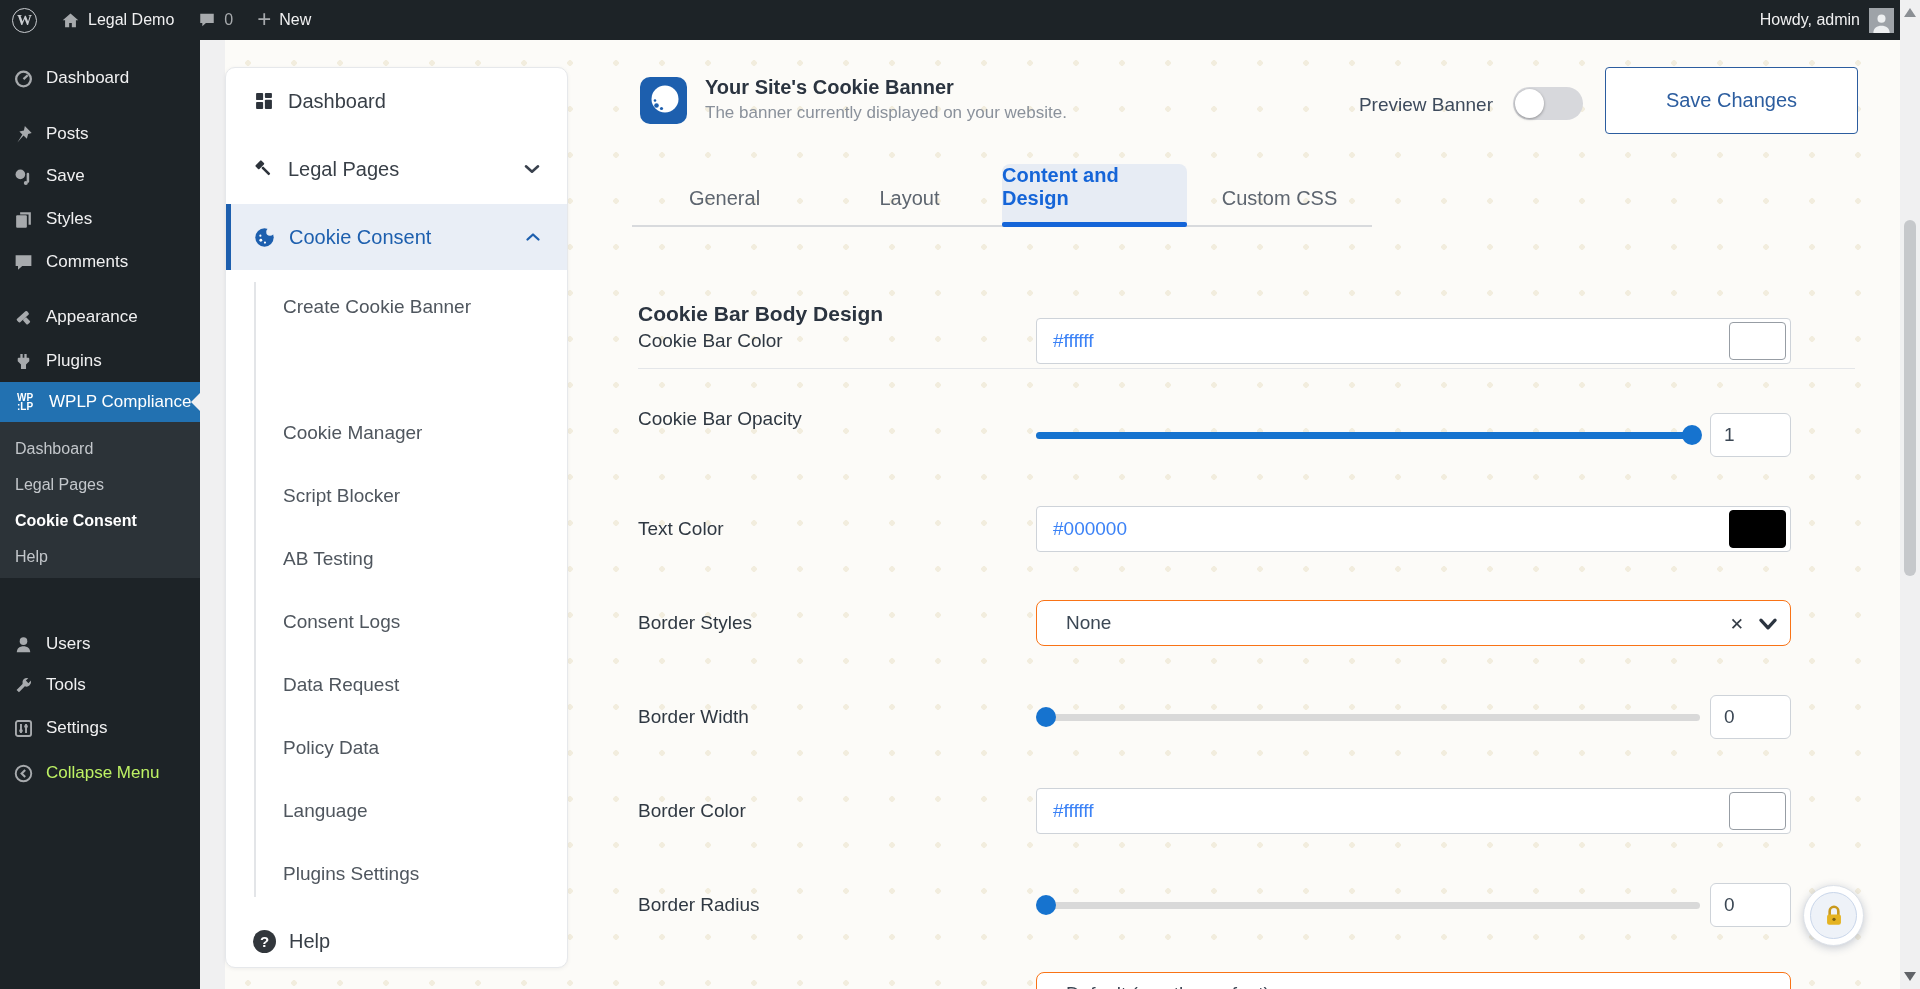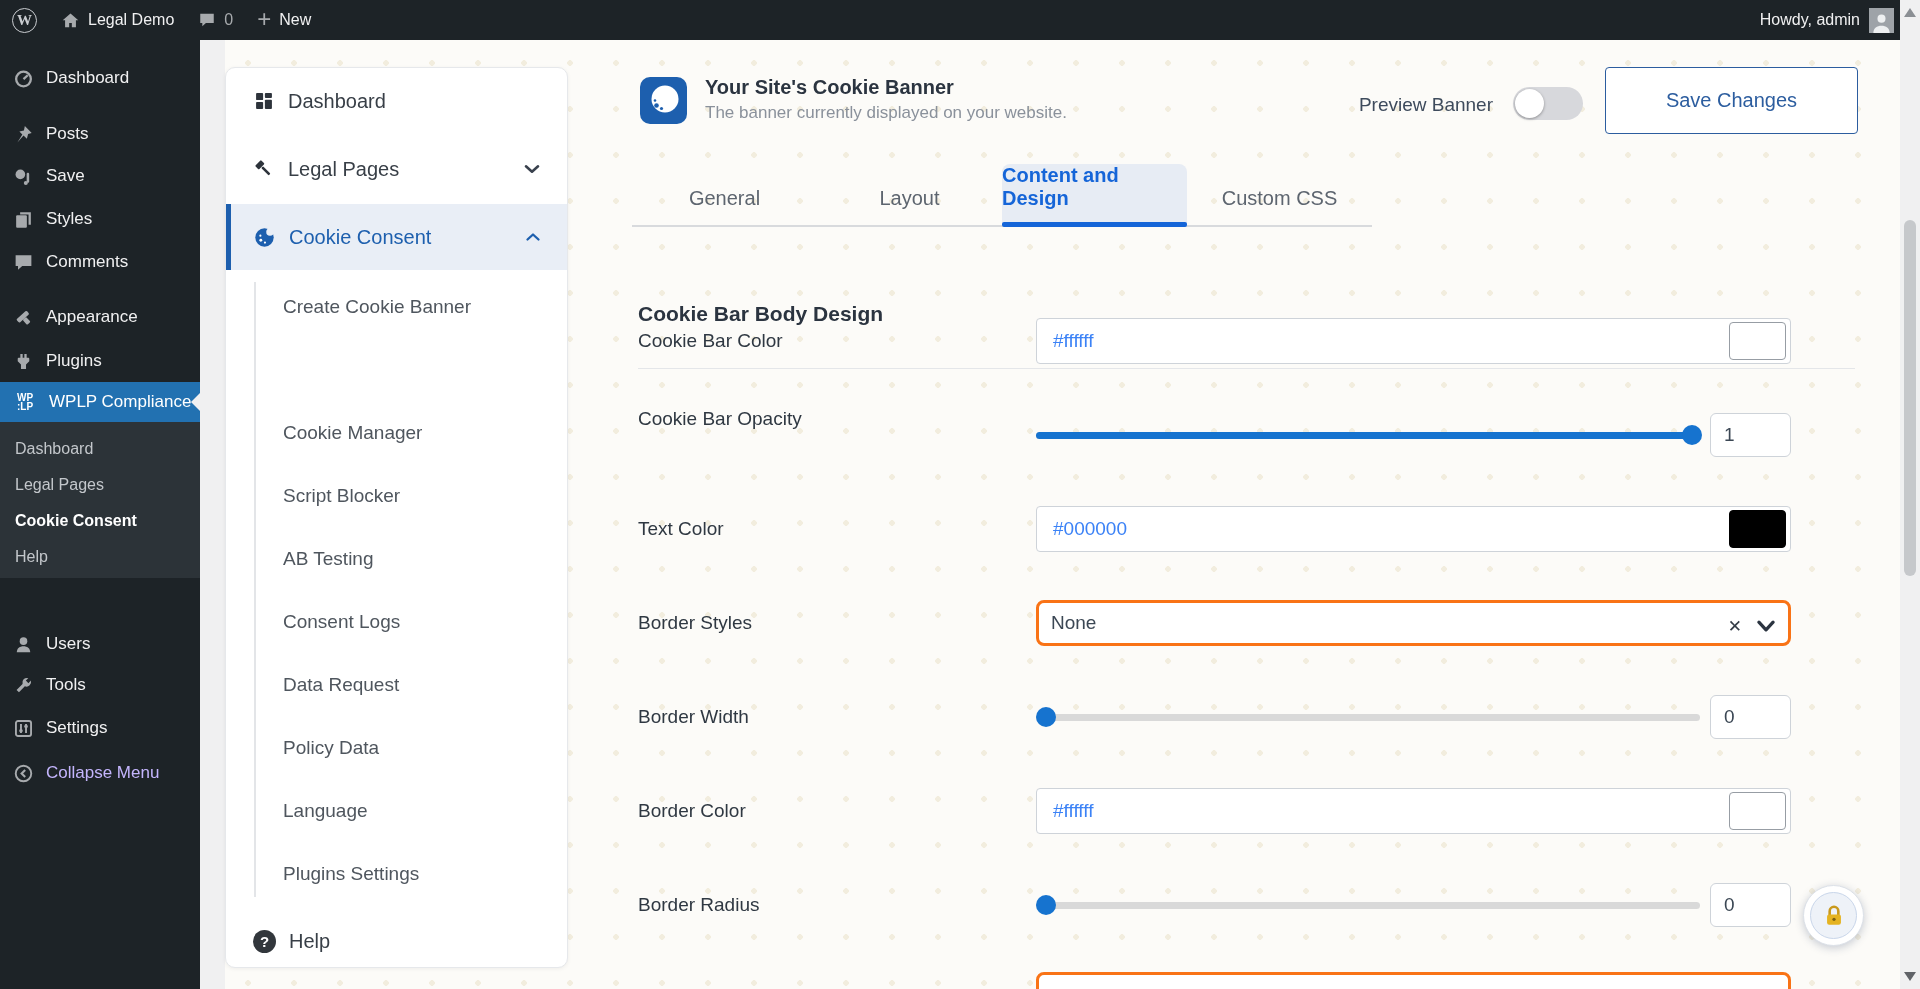--- a/index.html
+++ b/index.html
@@ -85,22 +85,22 @@
   #section-divider { position:absolute; left:638px; top:368px; width:1217px; height:1px; background:#e4e6e9; }
   .frow-label { position:absolute; left:638px; font-size:19px; font-weight:500; color:#2f3842; }
   .txt-input { position:absolute; left:1036px; width:755px; height:46px; background:#fff; border:1px solid #ced3d9;
     border-radius:4px; display:flex; align-items:center; padding-left:16px; font-size:19px; color:#3b82f6; }
   .swatch { position:absolute; right:4px; top:3px; width:57px; height:38px; border-radius:4px; border:1px solid #979da4; cursor:pointer; }
   .slider-track { position:absolute; left:1036px; width:664px; height:7px; border-radius:4px; background:#d9d9d9; cursor:pointer; }
   .slider-fill { position:absolute; left:0; top:0; bottom:0; border-radius:4px; background:#1673cf; }
   .slider-thumb { position:absolute; top:-7px; width:20px; height:20px; border-radius:50%; background:#1673cf; cursor:pointer; }
   .num-input { position:absolute; left:1710px; width:81px; height:44px; background:#fff; border:1px solid #ced3d9;
     border-radius:6px; display:flex; align-items:center; padding-left:13px; font-size:19px; color:#3b4754; }
-  .select-box { position:absolute; left:1036px; width:755px; height:46px; background:#fff; border:3px solid #f97316;
-    border-radius:8px; display:flex; align-items:center; padding-left:12px; font-size:19px; color:#3b4754; cursor:pointer; }
+  .select-box { position:absolute; left:1036px; width:755px; height:46px; background:#fff; border:1px solid #f97316;
+    border-radius:8px; display:flex; align-items:center; padding-left:29px; font-size:19px; color:#3b4754; cursor:pointer; }
   .sel-clear { position:absolute; right:46px; top:0; height:46px; display:flex; align-items:center;
     font-size:17px; font-weight:700; color:#343c46; cursor:pointer; }
   .sel-chev { position:absolute; right:10px; top:11px; cursor:pointer; }
 
   
   #fab { position:absolute; left:1803px; top:885px; width:61px; height:61px; border-radius:50%; background:#ffffff;
     border:1px solid #dce1e8; box-shadow:0 2px 8px rgba(40,60,100,.25); display:flex; align-items:center;
     justify-content:center; cursor:pointer; z-index:45; }
   #fab .inner { width:47px; height:47px; border-radius:50%; background:#eef2f8; border:1px solid #c9d6ea;
     display:flex; align-items:center; justify-content:center; }
@@ -239,21 +239,21 @@
     </div>
     <div class="am-item" style="top:667px">
       <svg viewBox="0 0 20 20">
           <rect x="2.8" y="2.8" width="14.4" height="14.4" rx="2" fill="none" stroke="#a7aaad" stroke-width="1.8"></rect>
           <path d="M7.6 5.8v8.4M12.4 5.8v8.4" stroke="#a7aaad" stroke-width="1.8"></path>
           <circle cx="7.6" cy="12.2" r="1.7"></circle>
           <circle cx="12.4" cy="8" r="1.7"></circle>
         </svg>
       <span>Settings</span>
     </div>
-    <div class="am-item" style="top:712px;color:#c4b5fd">
+    <div class="am-item" style="top:712px;color:#bef264">
       <svg viewBox="0 0 20 20">
           <circle cx="10" cy="10" r="7.4" fill="none" stroke="#a7aaad" stroke-width="1.8"></circle>
           <path d="M11.6 6.6L8.2 10l3.4 3.4" fill="none" stroke="#a7aaad" stroke-width="2"></path>
         </svg>
       <span>Collapse Menu</span>
     </div>
   </div>
 
   <div id="plugin-card">
     <div class="pn-item" style="top:4px;height:58px">

